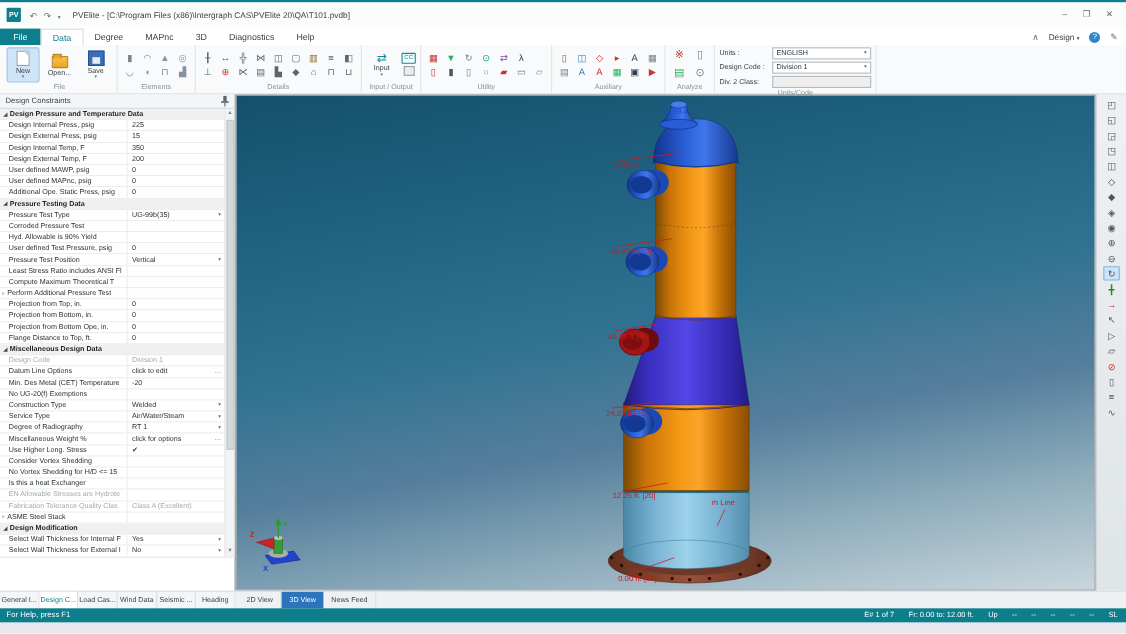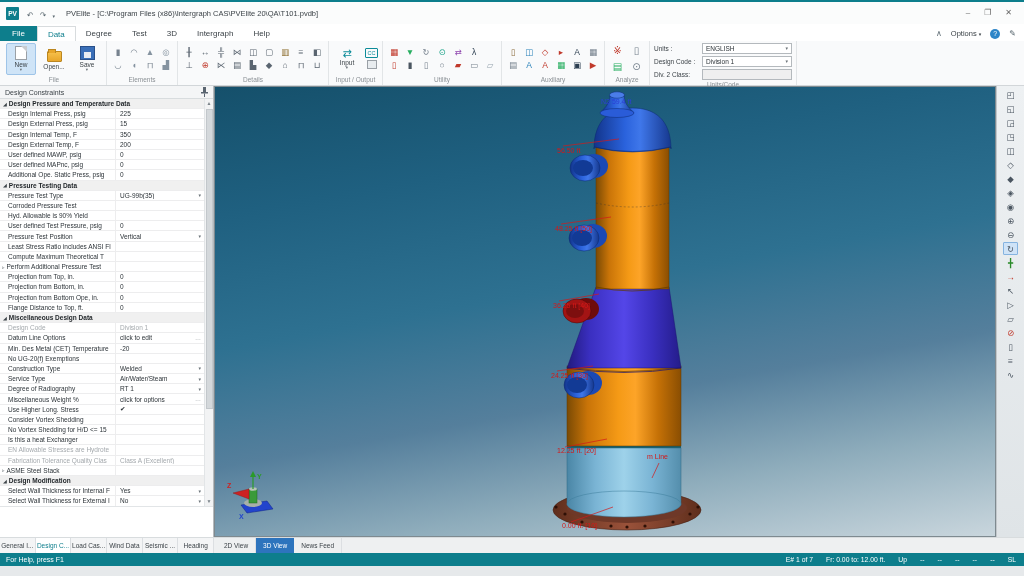--- a/index.html
+++ b/index.html
@@ -120,28 +120,28 @@
         <span class="winbtn">❐</span>
         <span class="winbtn">✕</span>
       </div>
   </div>
 
   <div class="menubar">
     <span id="menu-tabs" style="display:flex">
         <div class="mtab filetab">File</div>
         <div class="mtab active">Data</div>
         <div class="mtab">Degree</div>
-        <div class="mtab">Test</div>
+        <div class="mtab">MAPnc</div>
         <div class="mtab">3D</div>
-        <div class="mtab">Intergraph</div>
+        <div class="mtab">Diagnostics</div>
         <div class="mtab">Help</div>
       </span>
     <div class="menuright">
       <span class="mr-ico">∧</span>
-      <span class="mr-options"><span>Options</span> <span style="font-size:5px">▾</span></span>
+      <span class="mr-options"><span>Design</span> <span style="font-size:5px">▾</span></span>
       <span class="helpdot">?</span>
       <span class="mr-ico">✎</span>
     </div>
   </div>
 
   <div class="ribbon" id="ribbon">
       <div class="rgroup">
         <div class="rbody">
           <div class="bigbtn hl">
             <div class="fico page"></div>

